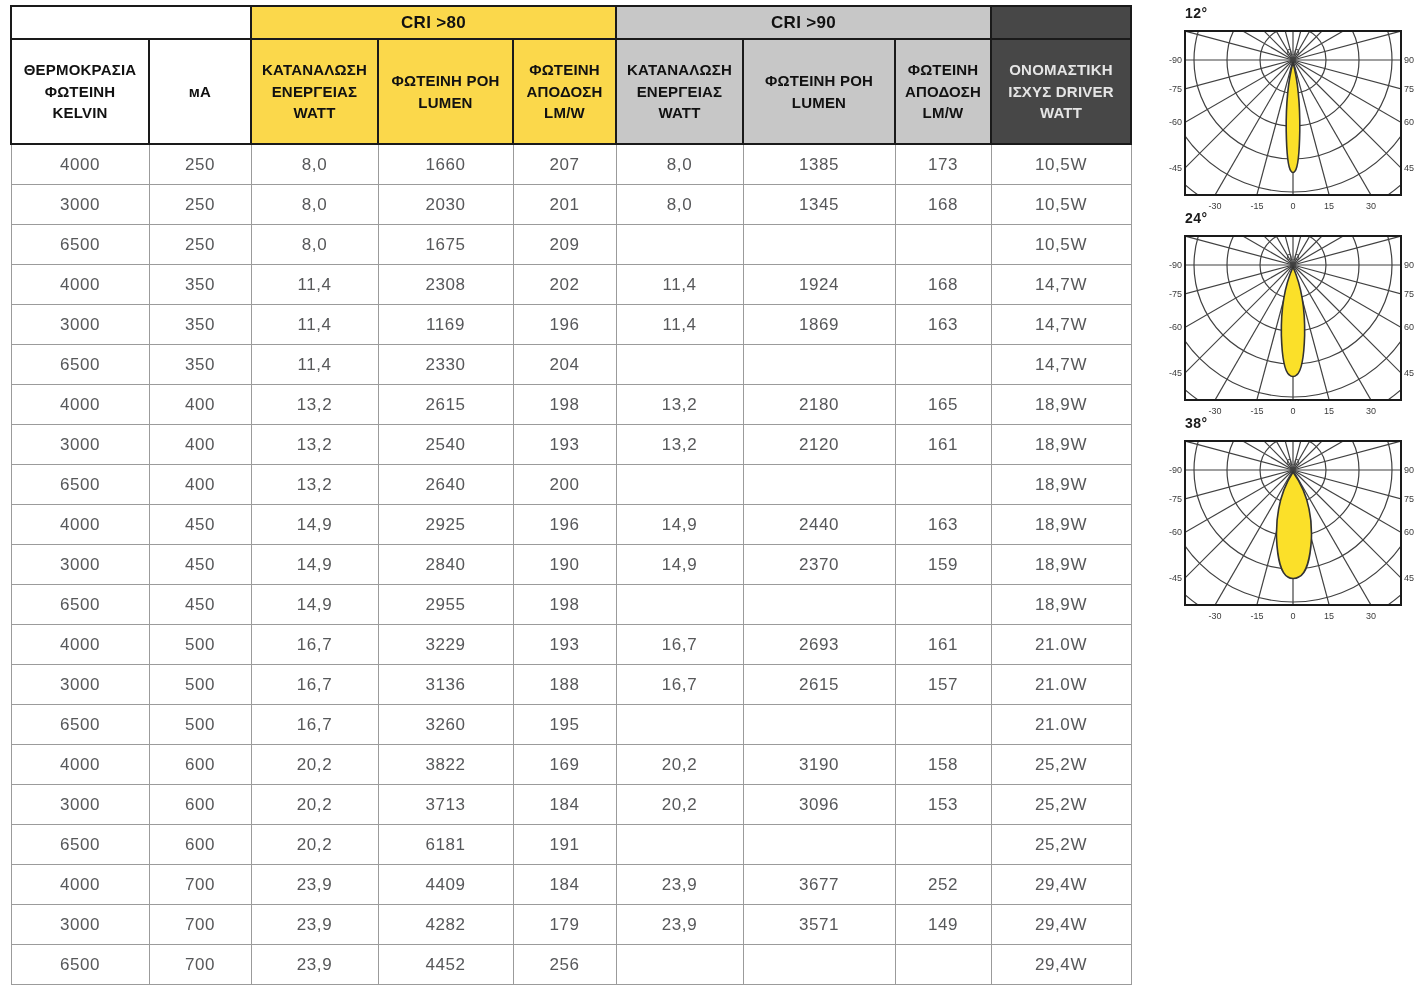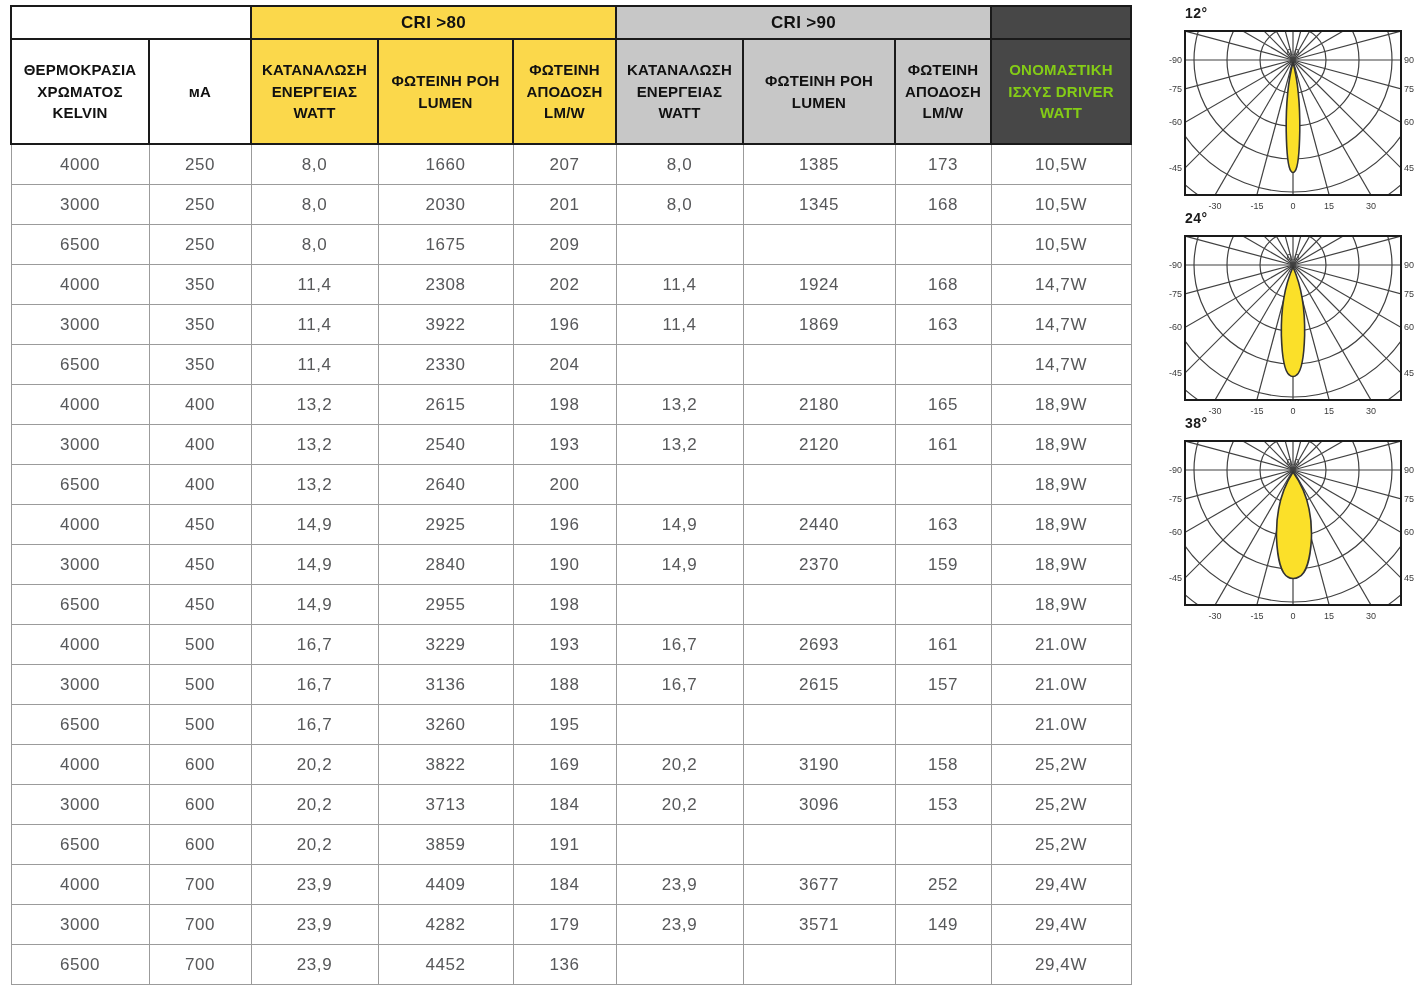--- a/index.html
+++ b/index.html
@@ -24,21 +24,21 @@
     padding:0;height:39px;text-align:center;vertical-align:middle;
     color:var(--datatext,#57585a);
     font-size:17px;letter-spacing:.6px;
   }
   .spec-table tr.group-row th{height:31px;font-size:17px;letter-spacing:.3px;}
   .spec-table tr.head-row th{height:103px;font-size:15px;line-height:1.45;letter-spacing:.2px;}
   .corner-cell{background:#ffffff;}
   .bg-yellow{background:var(--yellow,#fbd84b);}
   .bg-gray{background:var(--gray,#c7c7c7);}
   .bg-dark{background:var(--dark,#474747);color:#ffffff !important;}
-  .bg-dark .hname,.bg-dark .hunit{color:#84cc16;}
+  .bg-dark .hname,.bg-dark .hunit{color:#e5e5e5;}
   .hname,.hunit{display:block;padding:0 6px;}
 
   
   .chart-block{position:absolute;left:1163px;width:260px;}
   .chart-title{
     margin-left:22px;height:28px;padding-top:4px;box-sizing:border-box;
     font-size:14px;font-weight:bold;color:#1a1a1a;letter-spacing:.5px;
   }
   .chart-block svg{display:block;}
 </style>
@@ -59,21 +59,21 @@
   </colgroup>
   <thead>
     <tr class="group-row">
       <th colspan="2" class="corner-cell"></th>
       <th colspan="3" class="bg-yellow">CRI &gt;80</th>
       <th colspan="3" class="bg-gray">CRI &gt;90</th>
       <th class="bg-dark"></th>
     </tr>
     <tr class="head-row">
       <th>
-        <span class="hname">ΘΕΡΜΟΚΡΑΣΙΑ ΧΡΩΜΑΤΟΣ</span>
+        <span class="hname">ΘΕΡΜΟΚΡΑΣΙΑ ΦΩΤΕΙΝΗ</span>
         <span class="hunit">KELVIN</span>
       </th>
       <th>
         <span class="hname">мА</span>
       </th>
       <th class="bg-yellow">
         <span class="hname">ΚΑΤΑΝΑΛΩΣΗ ΕΝΕΡΓΕΙΑΣ</span>
         <span class="hunit">WATT</span>
       </th>
       <th class="bg-yellow">
@@ -144,21 +144,21 @@
         <td>202</td>
         <td>11,4</td>
         <td>1924</td>
         <td>168</td>
         <td>14,7W</td>
       </tr>
       <tr>
         <td>3000</td>
         <td>350</td>
         <td>11,4</td>
-        <td>3922</td>
+        <td>1169</td>
         <td>196</td>
         <td>11,4</td>
         <td>1869</td>
         <td>163</td>
         <td>14,7W</td>
       </tr>
       <tr>
         <td>6500</td>
         <td>350</td>
         <td>11,4</td>
@@ -287,21 +287,21 @@
         <td>184</td>
         <td>20,2</td>
         <td>3096</td>
         <td>153</td>
         <td>25,2W</td>
       </tr>
       <tr>
         <td>6500</td>
         <td>600</td>
         <td>20,2</td>
-        <td>3859</td>
+        <td>6181</td>
         <td>191</td>
         <td></td>
         <td></td>
         <td></td>
         <td>25,2W</td>
       </tr>
       <tr>
         <td>4000</td>
         <td>700</td>
         <td>23,9</td>
@@ -321,21 +321,21 @@
         <td>23,9</td>
         <td>3571</td>
         <td>149</td>
         <td>29,4W</td>
       </tr>
       <tr>
         <td>6500</td>
         <td>700</td>
         <td>23,9</td>
         <td>4452</td>
-        <td>136</td>
+        <td>256</td>
         <td></td>
         <td></td>
         <td></td>
         <td>29,4W</td>
       </tr>
     </tbody>
 </table>
 
 <div id="charts-root">
     <div class="chart-block" style="top: 1px;">

